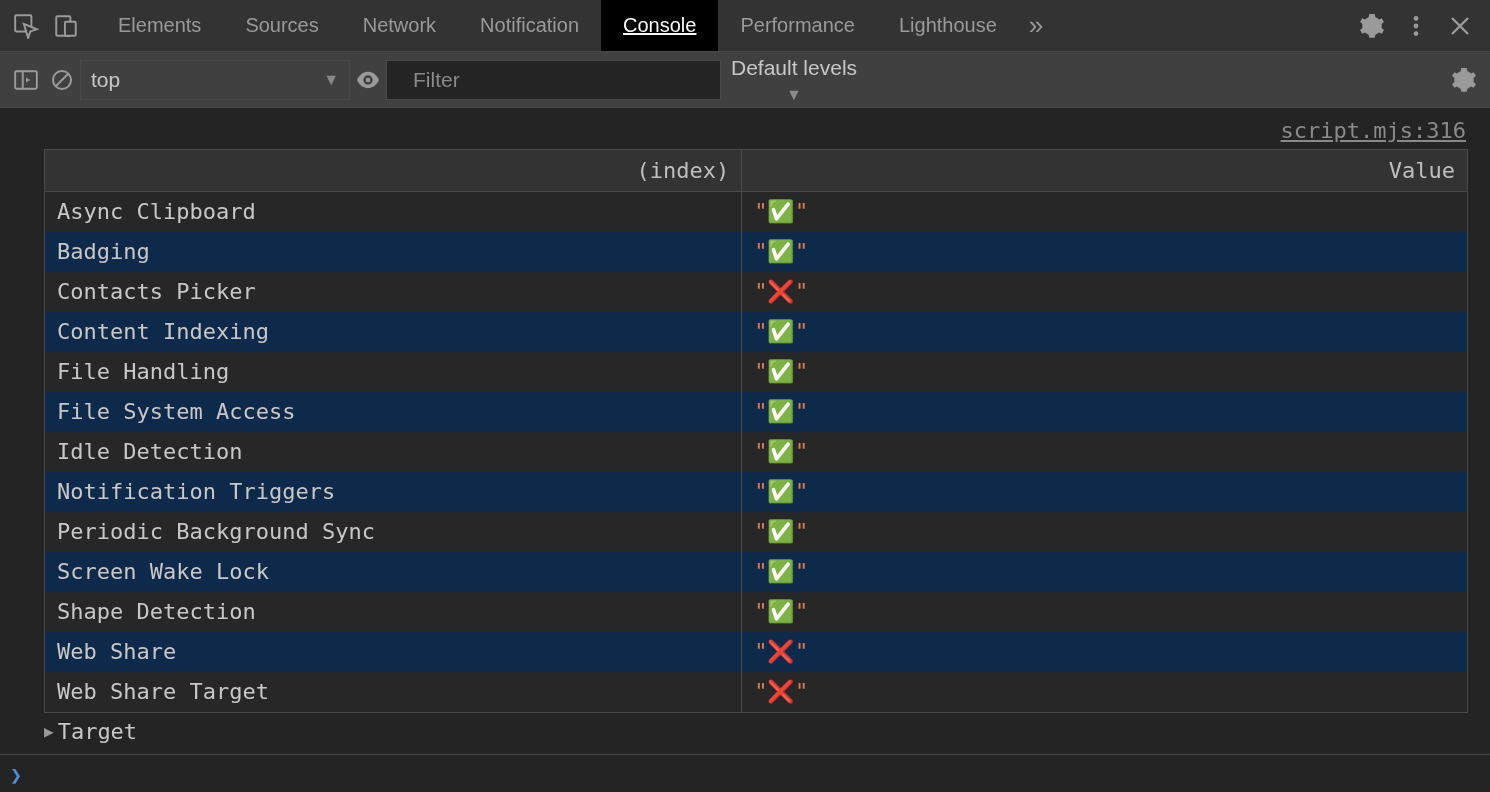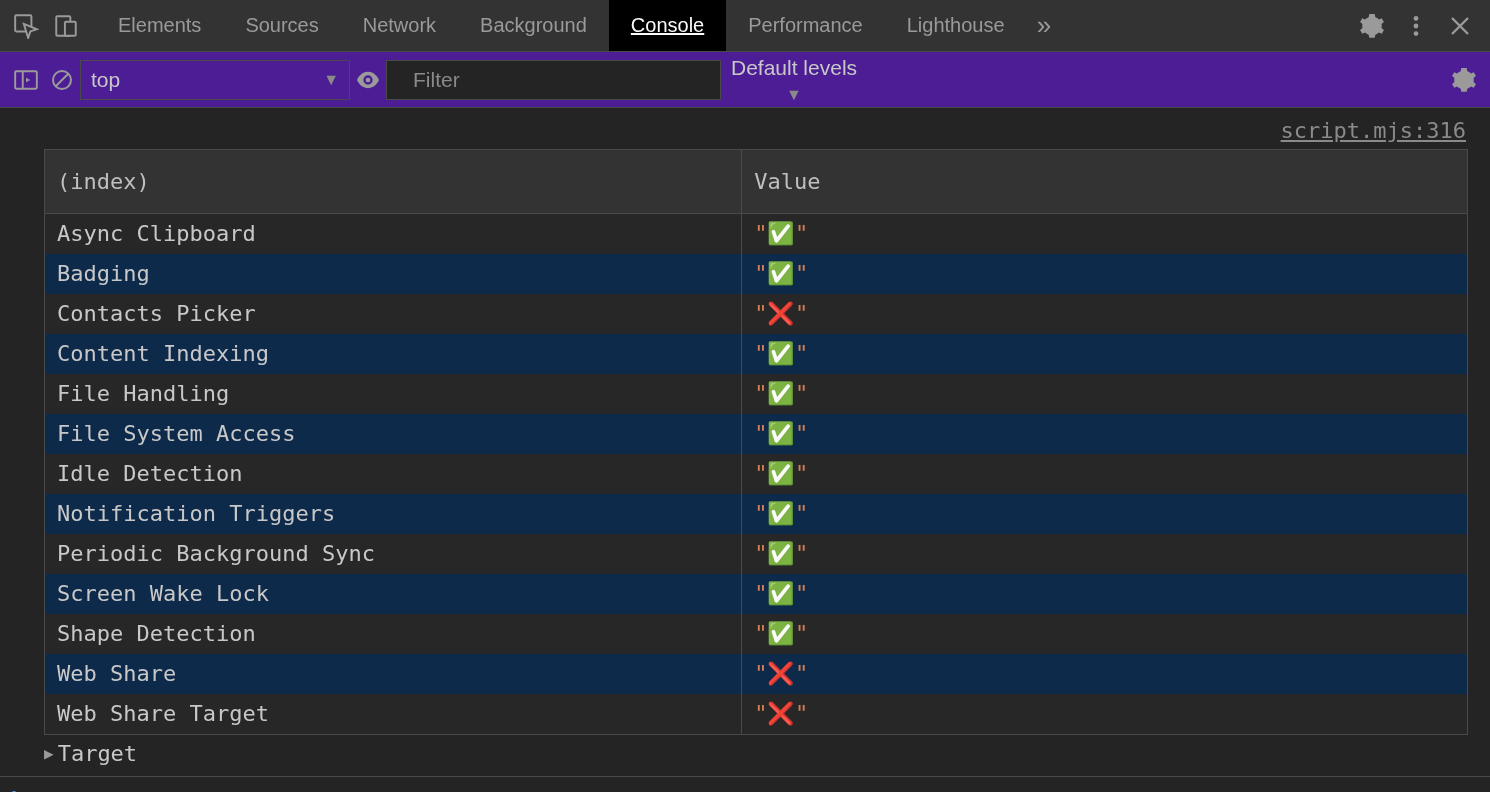--- a/index.html
+++ b/index.html
@@ -38,21 +38,21 @@
   .tabbar .tab.active { background:#000; color:#fafafa;text-decoration:underline; }
   .tabbar .spacer { flex:1; }
   .tabbar .right-icons { display:flex; align-items:center; gap:4px; margin-right:4px;}
   .tabbar .chev { padding:0 10px; font-size:26px; color:#9a9a9a; cursor:pointer;}
 
   
   .toolbar {
     display:flex;
     align-items:center;
     height:56px;
-    background:#4c1d95;
+    background:#404040;
     border-bottom:1px solid #494949;
     padding:0 8px;
   }
   .toolbar .tb-icon {
     width:36px; height:36px;
     display:flex; align-items:center; justify-content:center;
     color:#9a9a9a;
   }
   .context-select {
     display:flex; align-items:center;
@@ -97,27 +97,27 @@
     padding:10px 24px 6px 0;
     text-decoration:underline;
     cursor:pointer;
   }
   .tbl-wrap {
     margin: 0 22px 0 44px;
     border:1px solid #4a4a4a;
   }
   table { width:100%; border-collapse:collapse; }
   thead th {
-    text-align:left;
+    text-align:right;
     font-weight:400;
     background:#333333;
     color:#bfbfbf;
     font-family: ui-monospace, "SF Mono", Menlo, Consolas, monospace;
     font-size:22px;
-    padding:19px 12px;
+    padding:8px 12px;
     border-bottom:1px solid #4a4a4a;
   }
   thead th + th, tbody td + td { border-left:1px solid #4a4a4a; }
   thead th:first-child { width:49%; }
   tbody tr { height:40px; }
   tbody tr.odd  { background:#272727; }
   tbody tr.even { background:#0e2a4a; }
   tbody td {
     font-family: ui-monospace, "SF Mono", Menlo, Consolas, monospace;
     font-size:22px;
@@ -163,21 +163,21 @@
     <svg width="26" height="26" viewBox="0 0 24 24" fill="none" stroke="currentColor" stroke-width="1.8">
       <rect x="3" y="3" width="13" height="18" rx="1"></rect>
       <rect x="11" y="8" width="10" height="13" rx="1" fill="#333"></rect>
     </svg>
   </div>
 
   <div class="tabs" id="tabs">
       <div class="tab">Elements</div>
       <div class="tab">Sources</div>
       <div class="tab">Network</div>
-      <div class="tab">Background</div>
+      <div class="tab">Notification</div>
       <div class="tab active">Console</div>
       <div class="tab">Performance</div>
       <div class="tab">Lighthouse</div>
     </div>
 
   <div class="chev">»</div>
   <div class="spacer"></div>
   <div class="right-icons">
     <div class="icon-btn">
       <svg width="26" height="26" viewBox="0 0 24 24" fill="currentColor">

